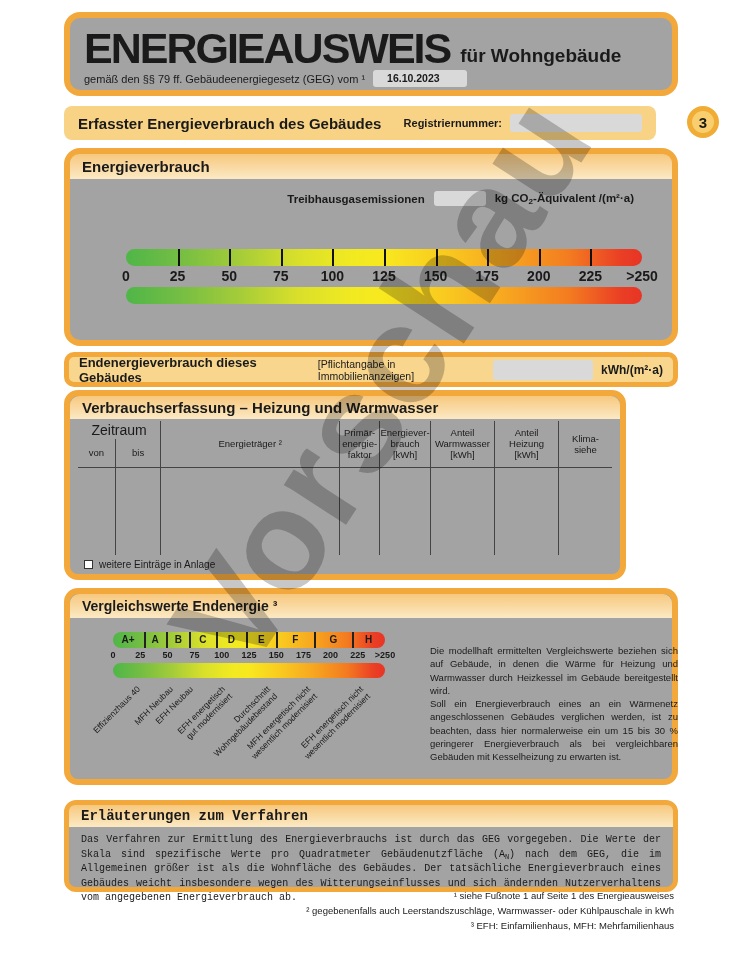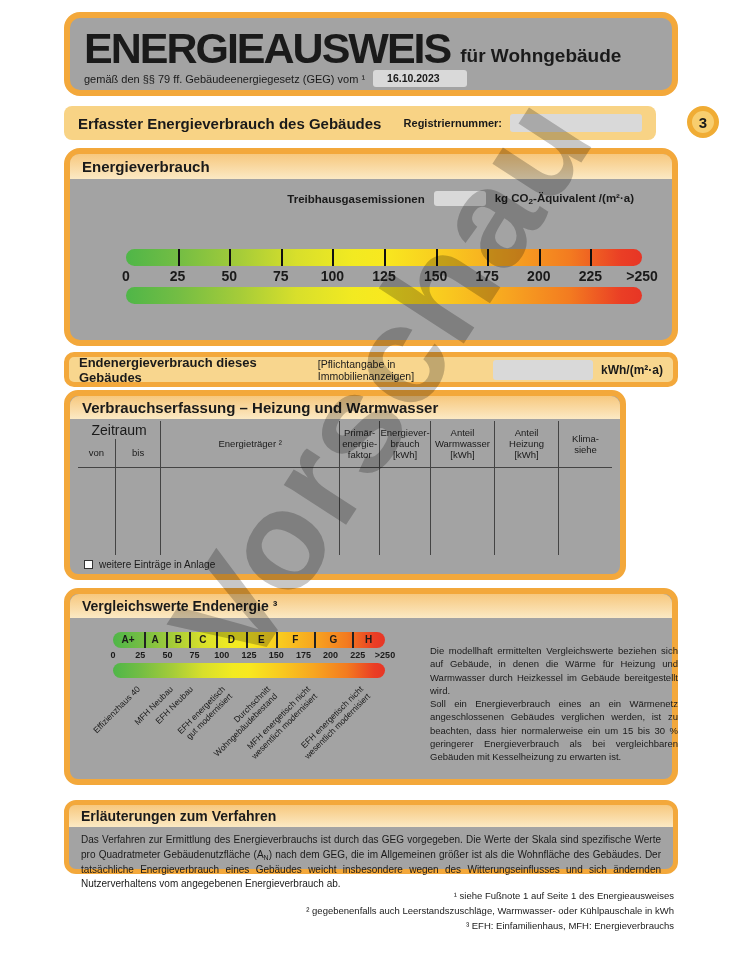--- a/index.html
+++ b/index.html
@@ -78,21 +78,21 @@
   .cmp-nums span{position:absolute;top:2px;transform:translateX(-50%);
     font-size:9px;font-weight:bold;white-space:nowrap;}
   .cmp-grad{height:15px;border-radius:8px;background:var(--scale-grad);margin-top:1px;}
   .ref-labels{position:relative;height:100px;}
   .ref-label{position:absolute;top:6px;width:150px;text-align:right;
     transform:rotate(-45deg);transform-origin:100% 0;
     font-size:8.5px;line-height:1.18;white-space:pre-line;}
   .cmp-desc{position:absolute;left:360px;top:50px;width:248px;font-size:9.5px;
     line-height:1.4;text-align:justify;white-space:pre-line;}
   
-  #explanation-box{left:64px;top:800px;width:614px;height:74px;border:5px solid var(--orange);border-radius:12px;}
+  #explanation-box{left:64px;top:800px;width:614px;height:92px;border:5px solid var(--orange);border-radius:12px;font-family:Liberation Mono, monospace;}
   #explanation-box .band{font-size:14px;padding:3px 12px;border-radius:6px 6px 0 0;}
   .expl-body{padding:6px 12px 0;font-size:10px;line-height:1.45;text-align:justify;}
   
   #footnotes{left:74px;top:888px;width:600px;font-size:9.5px;line-height:1.6;text-align:right;}
   
   #watermark{left:70px;top:330px;width:600px;text-align:center;font-size:140px;font-weight:bold;
     color:#8F8F8F;opacity:.5;transform:rotate(-57deg);mix-blend-mode:multiply;
     pointer-events:none;z-index:50;letter-spacing:2px;line-height:1;}
 </style>
 </head>
@@ -270,16 +270,16 @@
 </div>
 
 <div class="box" id="explanation-box">
   <div class="band">Erläuterungen zum Verfahren</div>
   <div class="expl-body"><span>Das Verfahren zur Ermittlung des Energieverbrauchs ist durch das GEG vorgegeben. Die Werte der Skala sind spezifische Werte pro Quadratmeter Gebäudenutzfläche (A</span><span class="sub2">N</span><span>) nach dem GEG, die im Allgemeinen größer ist als die Wohnfläche des Gebäudes. Der tatsächliche Energieverbrauch eines Gebäudes weicht insbesondere wegen des Witterungseinflusses und sich ändernden Nutzerverhaltens vom angegebenen Energieverbrauch ab.</span></div>
 </div>
 
 <div class="abs" id="footnotes">
   <div>¹ siehe Fußnote 1 auf Seite 1 des Energieausweises</div>
   <div>² gegebenenfalls auch Leerstandszuschläge, Warmwasser- oder Kühlpauschale in kWh</div>
-  <div>³ EFH: Einfamilienhaus, MFH: Energieverbrauchs</div>
+  <div>³ EFH: Einfamilienhaus, MFH: Mehrfamilienhaus</div>
 </div>
 
 <div class="abs" id="watermark">Vorschau</div>
 
 </body></html>

